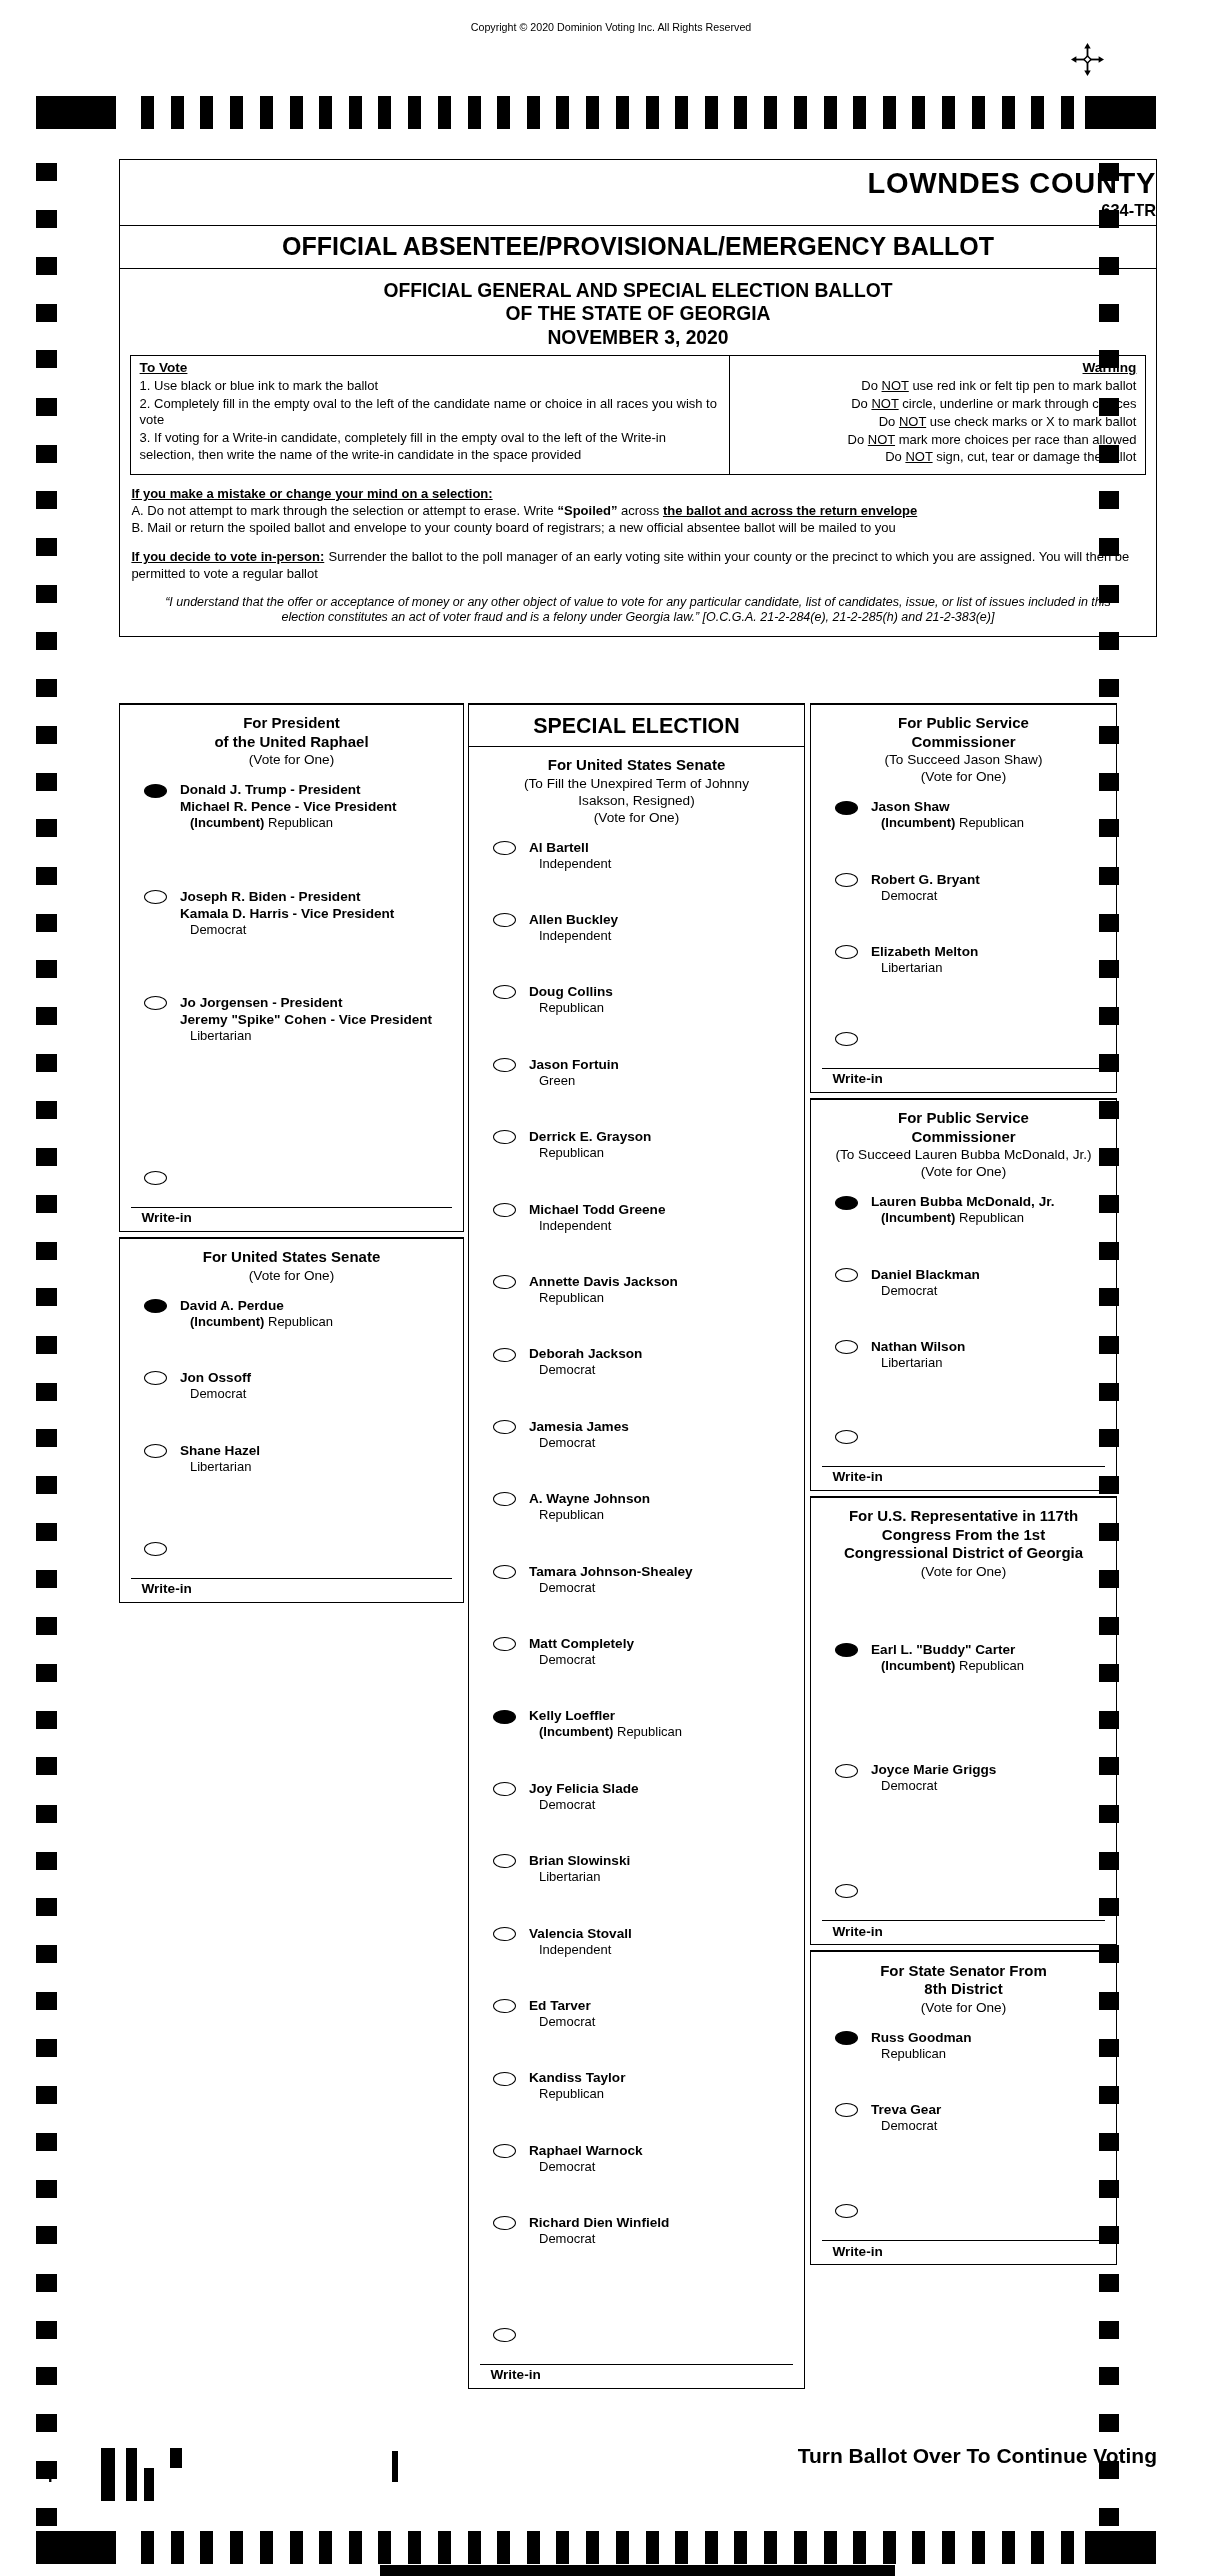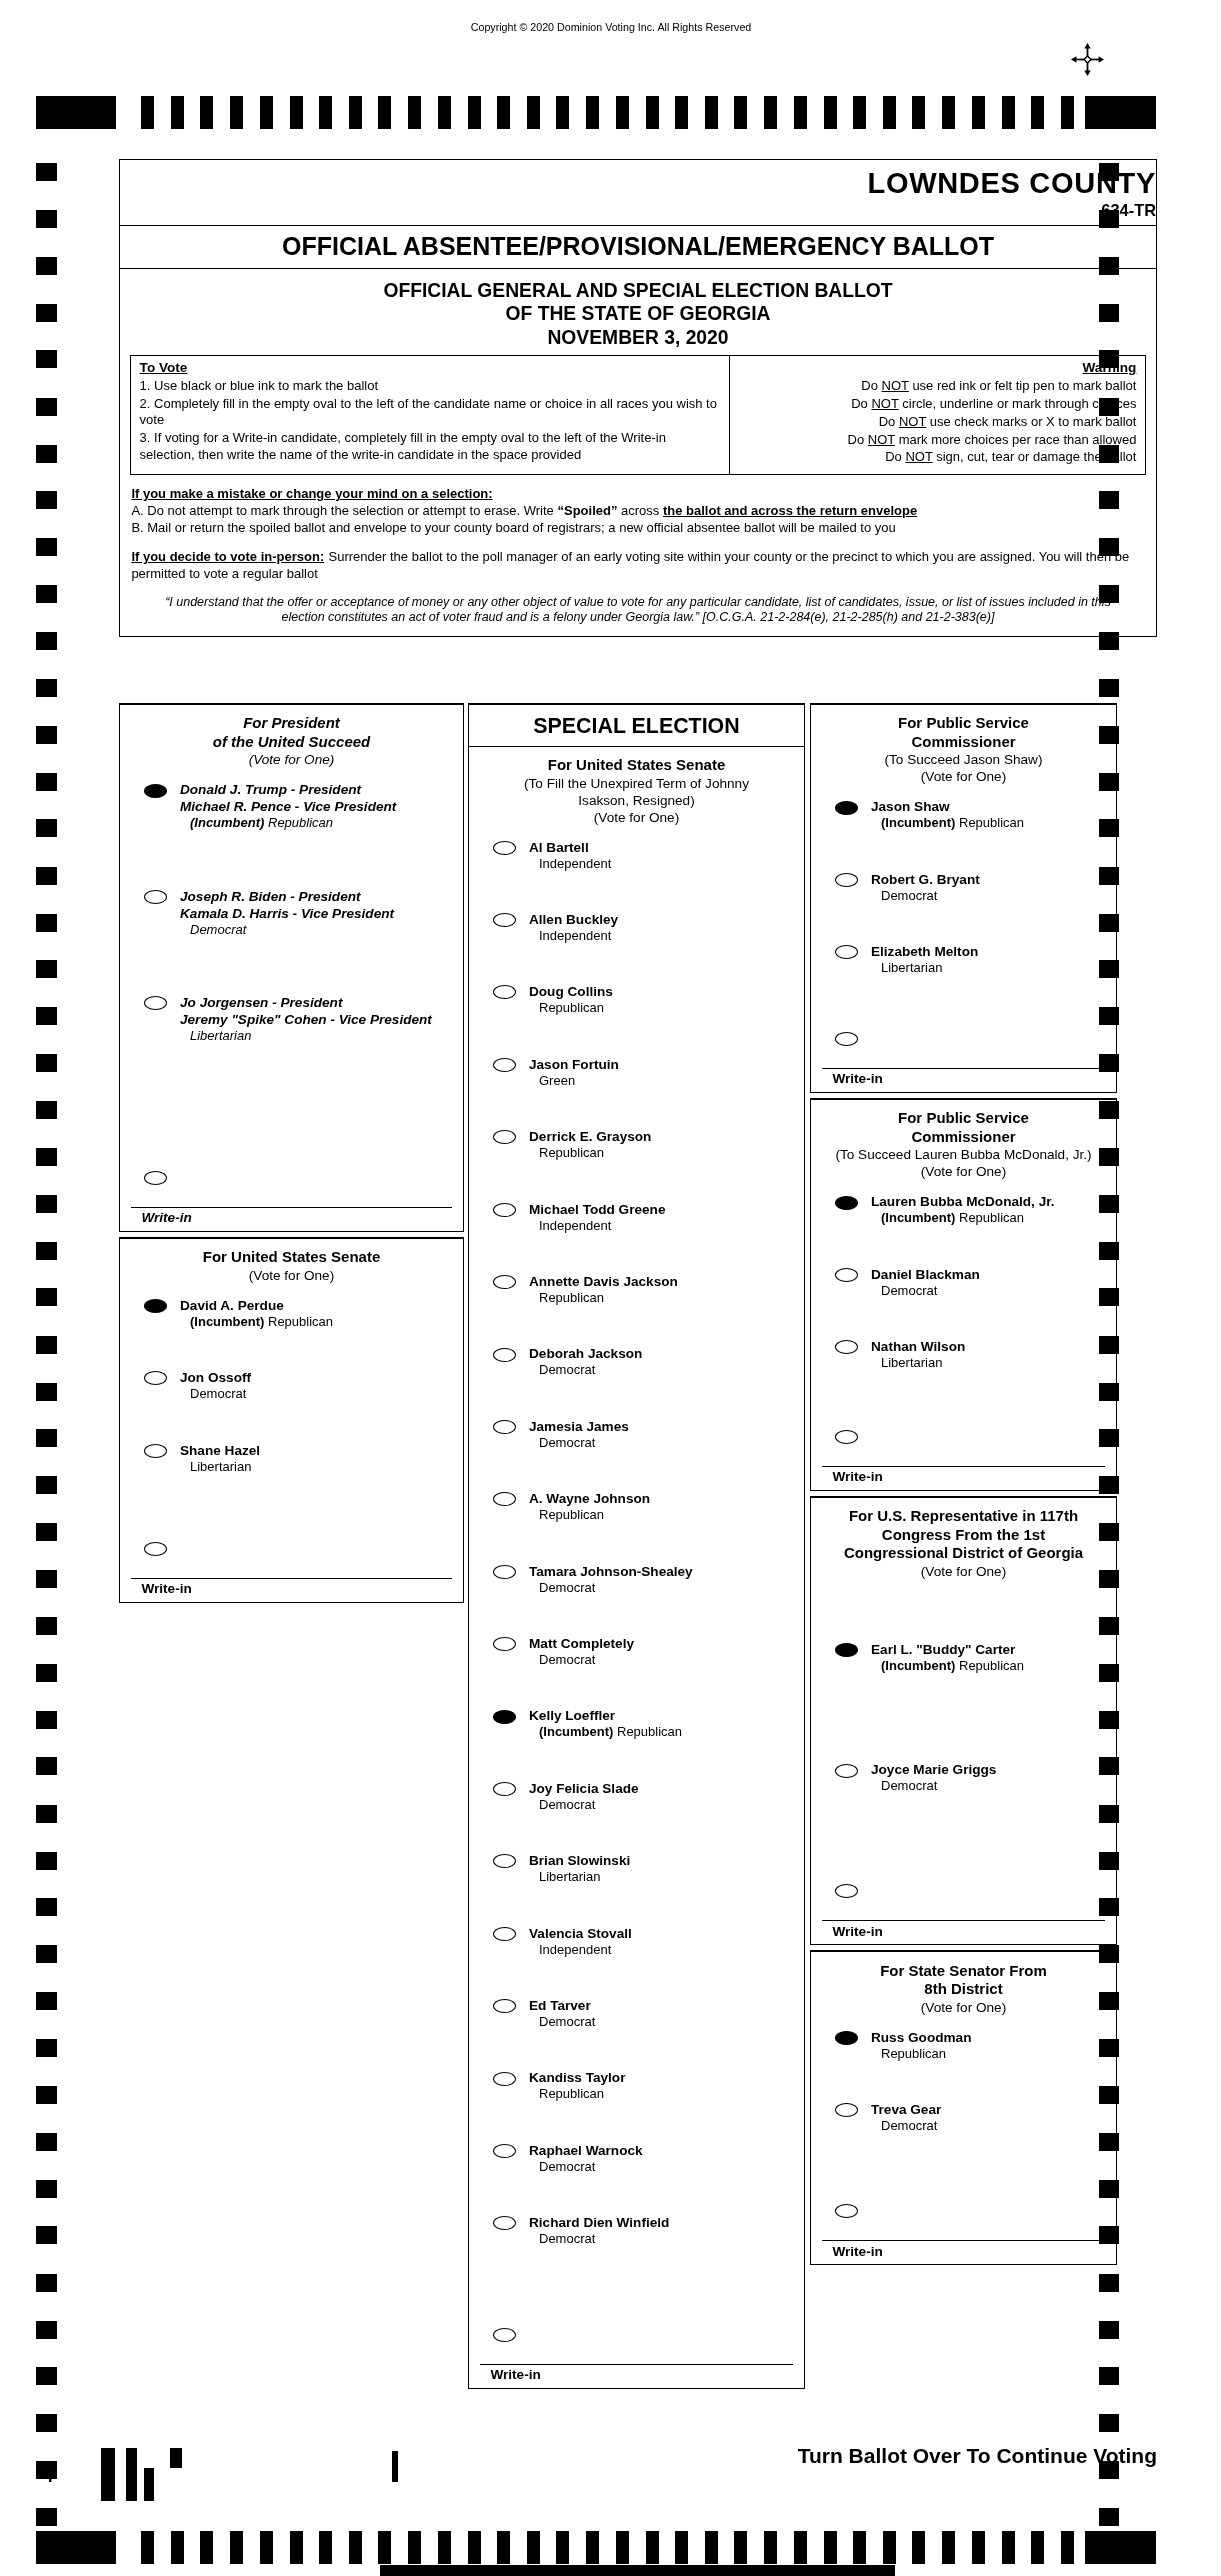--- a/index.html
+++ b/index.html
@@ -30,21 +30,21 @@
   .mistake{margin:10px 11.4px 0;font-size:13px;line-height:17px;}
   .inperson{margin:11.4px 11.4px 0;font-size:13px;line-height:17px;}
   .inperson .bu{margin-right:4.3px;}
   .felony{margin:13px auto 10px;width:979px;text-align:center;font-style:italic;font-size:12.5px;line-height:15.7px;}
   
   .col{position:absolute;top:703px;}
   #col1{left:119px;width:345px;}
   #col2{left:468px;width:337px;}
   #col3{left:810px;width:307px;}
   .contest-box{border:1.4px solid #000;border-top:2.1px solid #000;margin-bottom:5px;box-sizing:border-box;background:#fff;display:flex;flex-direction:column;}
-  #col1 .contest-box:nth-child(1){min-height:529px;font-style:italic;}
+  #col1 .contest-box:nth-child(1){min-height:529px;}
   #col1 .contest-box:nth-child(2){min-height:366px;}
   #col2 .contest-box:nth-child(1){min-height:1686px;}
   #col3 .contest-box:nth-child(1){min-height:390px;}
   #col3 .contest-box:nth-child(2){min-height:393px;}
   #col3 .contest-box:nth-child(3){min-height:323px;gap:48px;}
   #col3 .contest-box:nth-child(4){min-height:315px;}
   .banner{text-align:center;font-weight:bold;font-size:21.4px;padding:8.6px 0 7.1px;border-bottom:1.4px solid #000;}
   .c-head{text-align:center;padding:9.3px 4.3px 13px;}
   .c-title{font-weight:bold;font-size:15px;line-height:18.6px;}
   .c-sub{font-size:13.6px;line-height:17px;}
@@ -123,21 +123,21 @@
   <div class="inperson">
     <span class="bu">If you decide to vote in-person:</span><span>Surrender the ballot to the poll manager of an early voting site within your county or the precinct to which you are assigned.  You will then be permitted to vote a regular ballot</span>
   </div>
   <div class="felony">“I understand that the offer or acceptance of money or any other object of value to vote for any particular candidate, list of candidates, issue, or list of issues included in this election constitutes an act of voter fraud and is a felony under Georgia law.”  [O.C.G.A. 21-2-284(e), 21-2-285(h) and 21-2-383(e)]</div>
 </div>
 
 <div id="col1" class="col">
     <div class="contest-box">
       <div class="c-head">
         <div class="c-title">For President</div>
-        <div class="c-title">of the United Succeed</div>
+        <div class="c-title">of the United Raphael</div>
         <div class="c-sub">(Vote for One)</div>
       </div>
       <div class="cand multi">
         <span class="oval filled"></span>
         <div class="cand-name">Donald J. Trump - President</div>
         <div class="cand-name">Michael R. Pence - Vice President</div>
         <div class="cand-party"><span class="inc">(Incumbent)</span> Republican</div>
       </div>
       <div class="cand multi">
         <span class="oval"></span>

